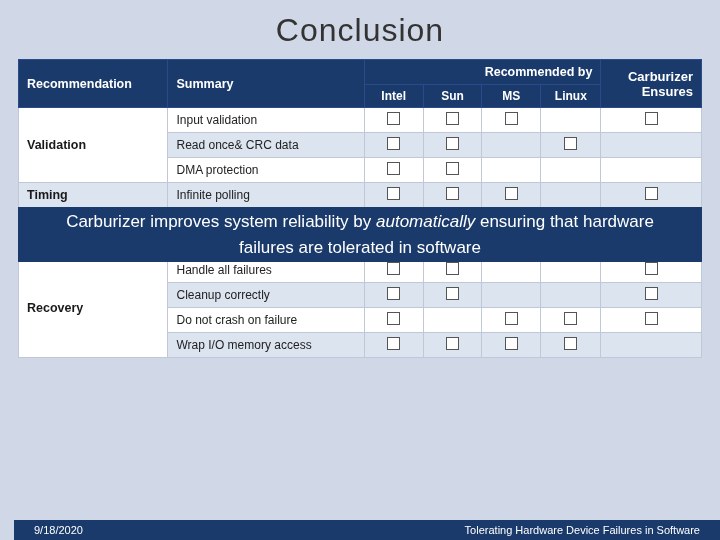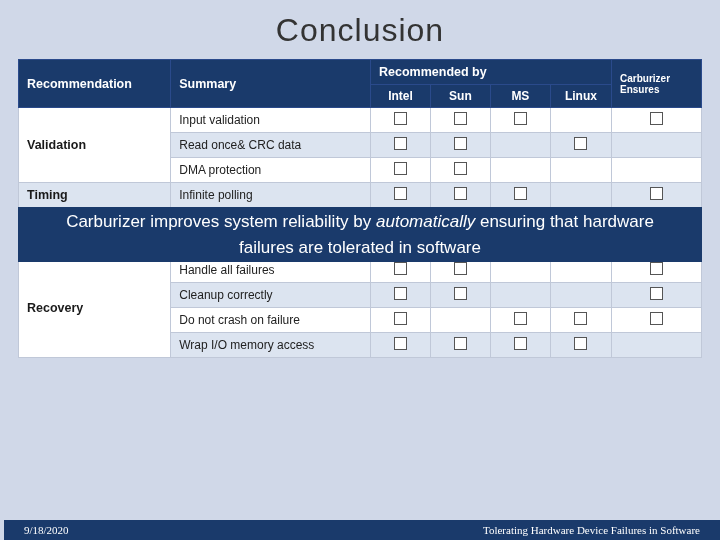--- a/index.html
+++ b/index.html
@@ -29,21 +29,21 @@
     table {
       width: 100%;
       border-collapse: collapse;
       font-size: 12.5px;
     }
 
     thead tr th {
       background: #1a3a6b;
       color: white;
       padding: 5px 8px;
-      text-align: left;
+      text-align: right;
       border: 1px solid #2a4a8b;
       font-weight: 600;
     }
 
     thead tr th.recommendation-header {
       text-align: left;
       width: 110px;
     }
 
     thead tr th.summary-header {
@@ -118,30 +118,29 @@
       z-index: 10;
     }
 
     .overlay-banner em {
       font-style: italic;
     }
 
     .footer-bar {
       position: absolute;
       bottom: 0;
-      left: 4px;
+      left: 14px;
       right: 0;
       background: #1a3a6b;
       color: white;
       display: flex;
       justify-content: space-between;
       align-items: center;
       padding: 4px 20px;
       font-size: 11px;
-      font-family: Liberation Serif, serif;
     }
 
     .row-highlighted td {
       background: #dce4f0 !important;
     }
 
     .row-white td {
       background: #ffffff !important;
     }
   </style>
@@ -150,21 +149,21 @@
 
 <div class="page-title">Conclusion</div>
 
 <div class="table-wrapper">
   <table>
     <thead>
       <tr>
         <th class="recommendation-header" rowspan="2">Recommendation</th>
         <th class="summary-header" rowspan="2">Summary</th>
         <th colspan="4">Recommended by</th>
-        <th rowspan="2" style="font-size:10px;width:72px;">Carburizer Ensures</th>
+        <th rowspan="2" style="font-size:13px;width:72px;">Carburizer Ensures</th>
       </tr>
       <tr class="sub-header">
         <th style="width:48px;">Intel</th>
         <th style="width:48px;">Sun</th>
         <th style="width:48px;">MS</th>
         <th style="width:48px;">Linux</th>
       </tr>
     </thead>
     <tbody>
 

